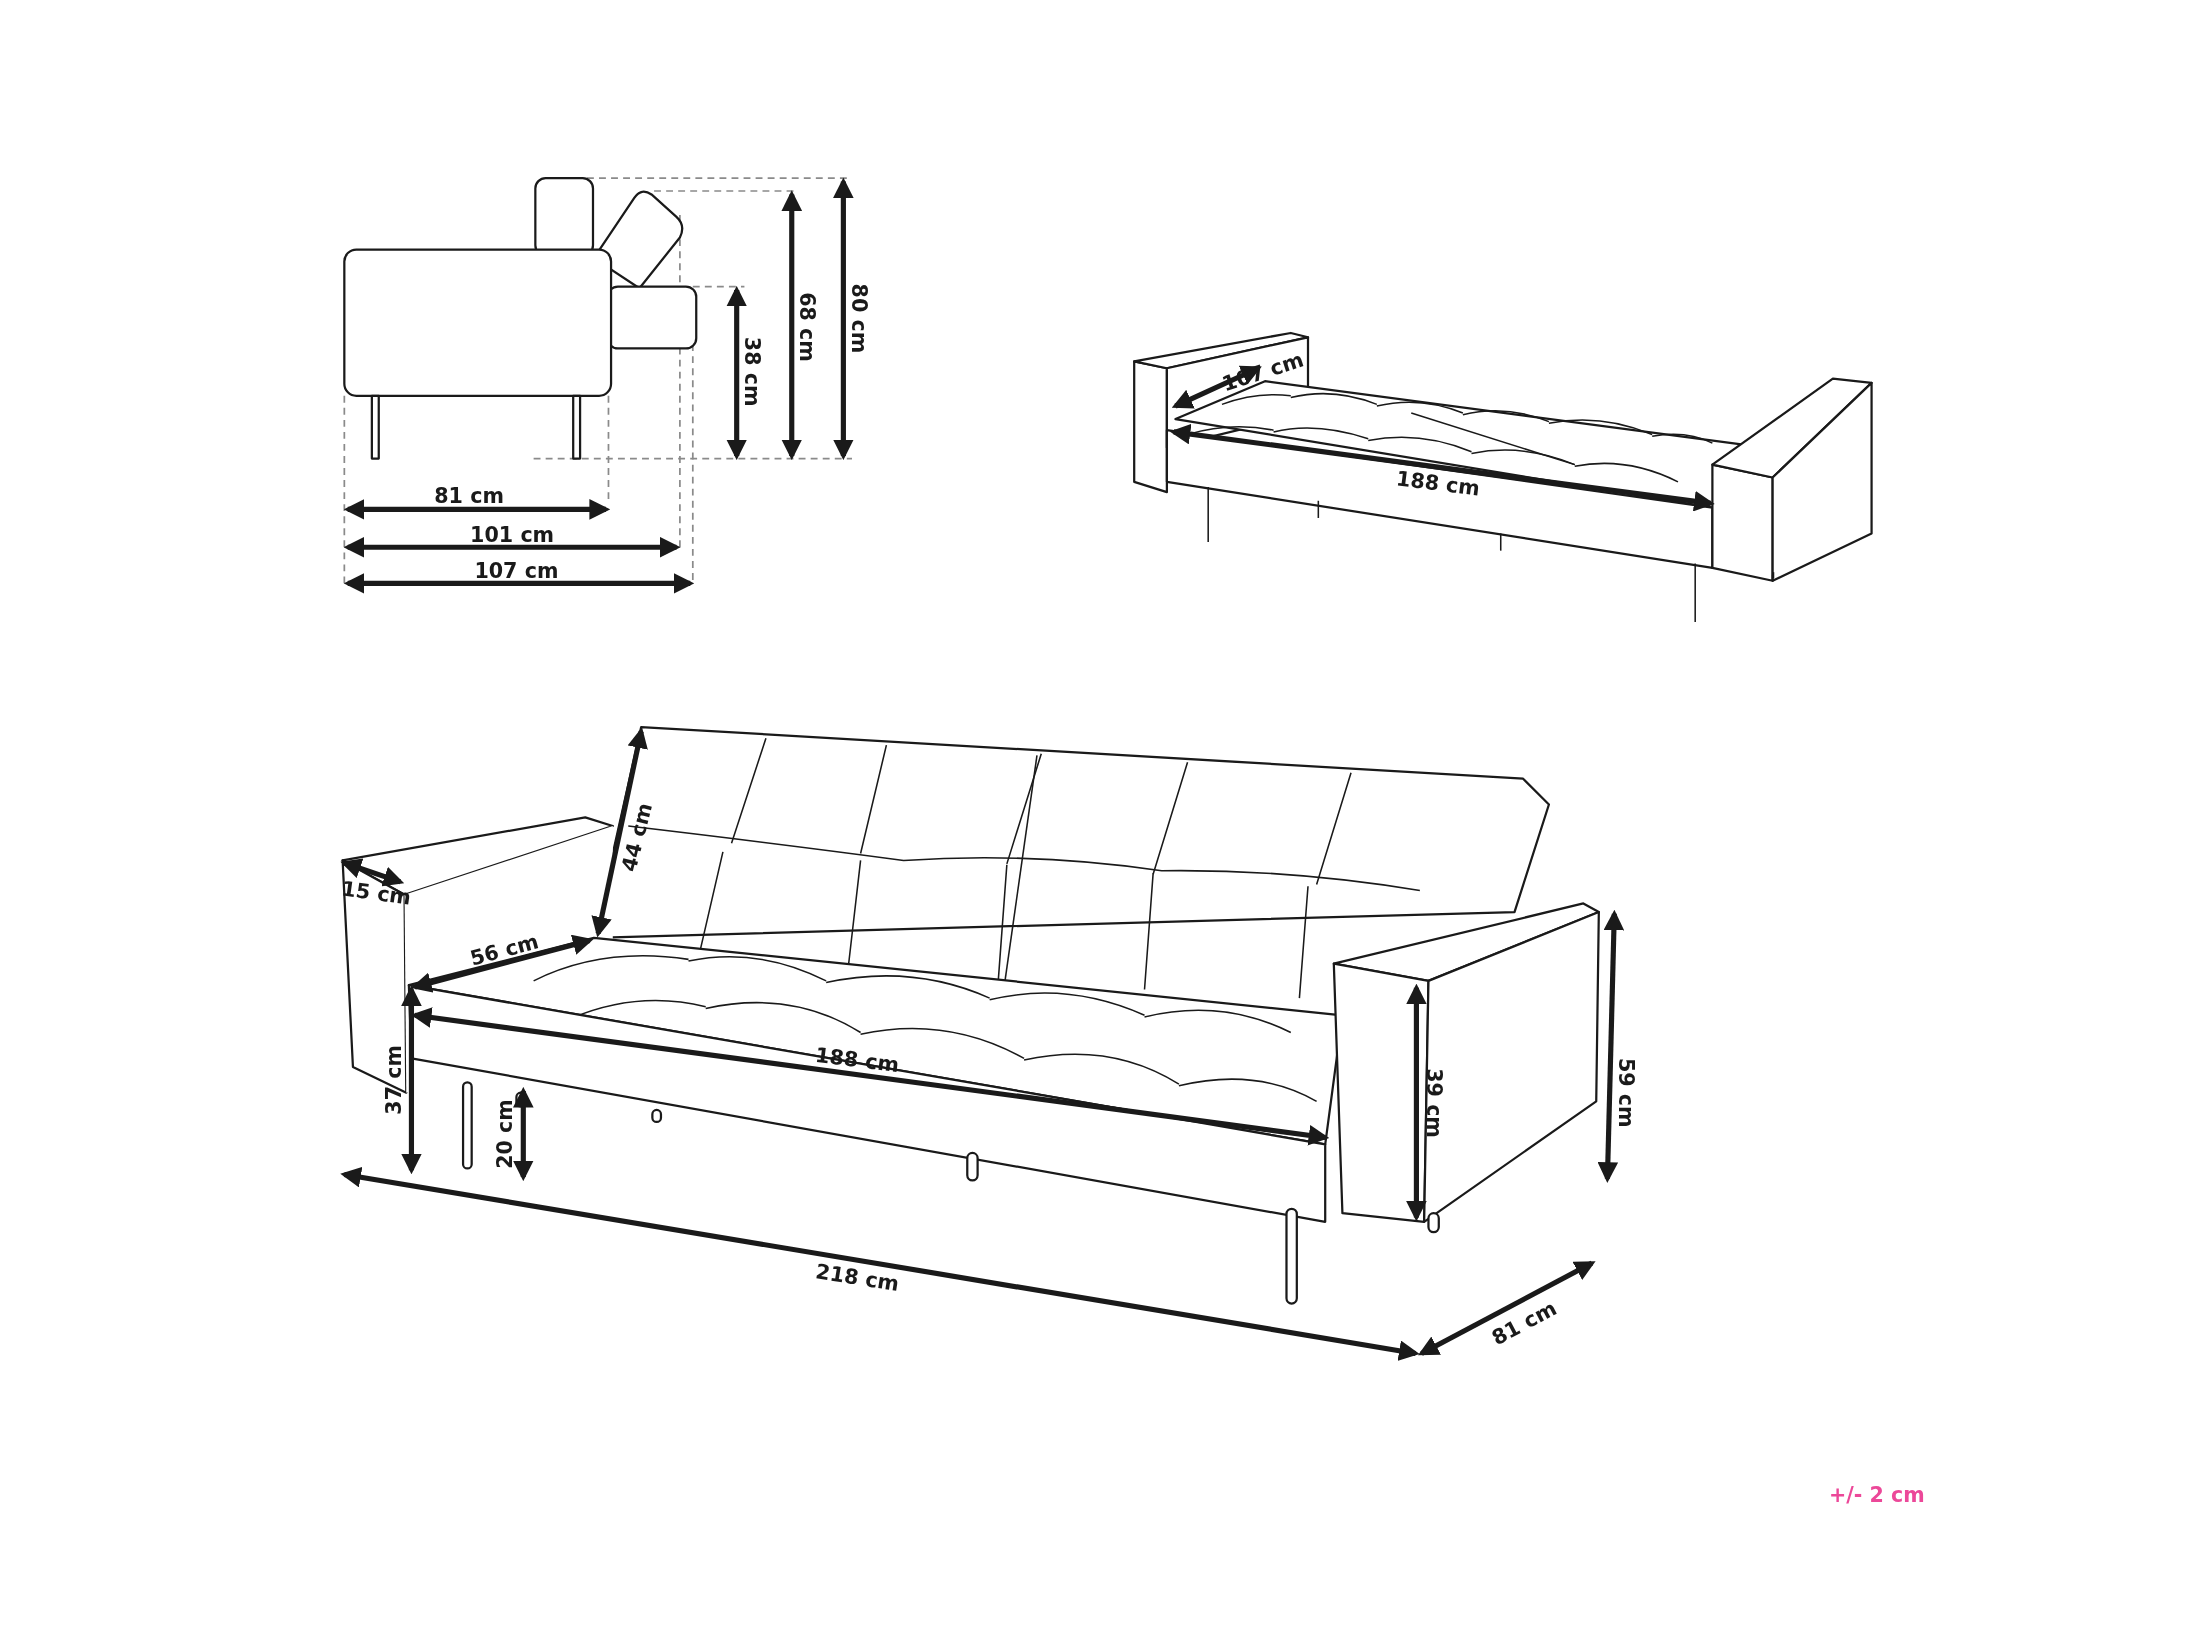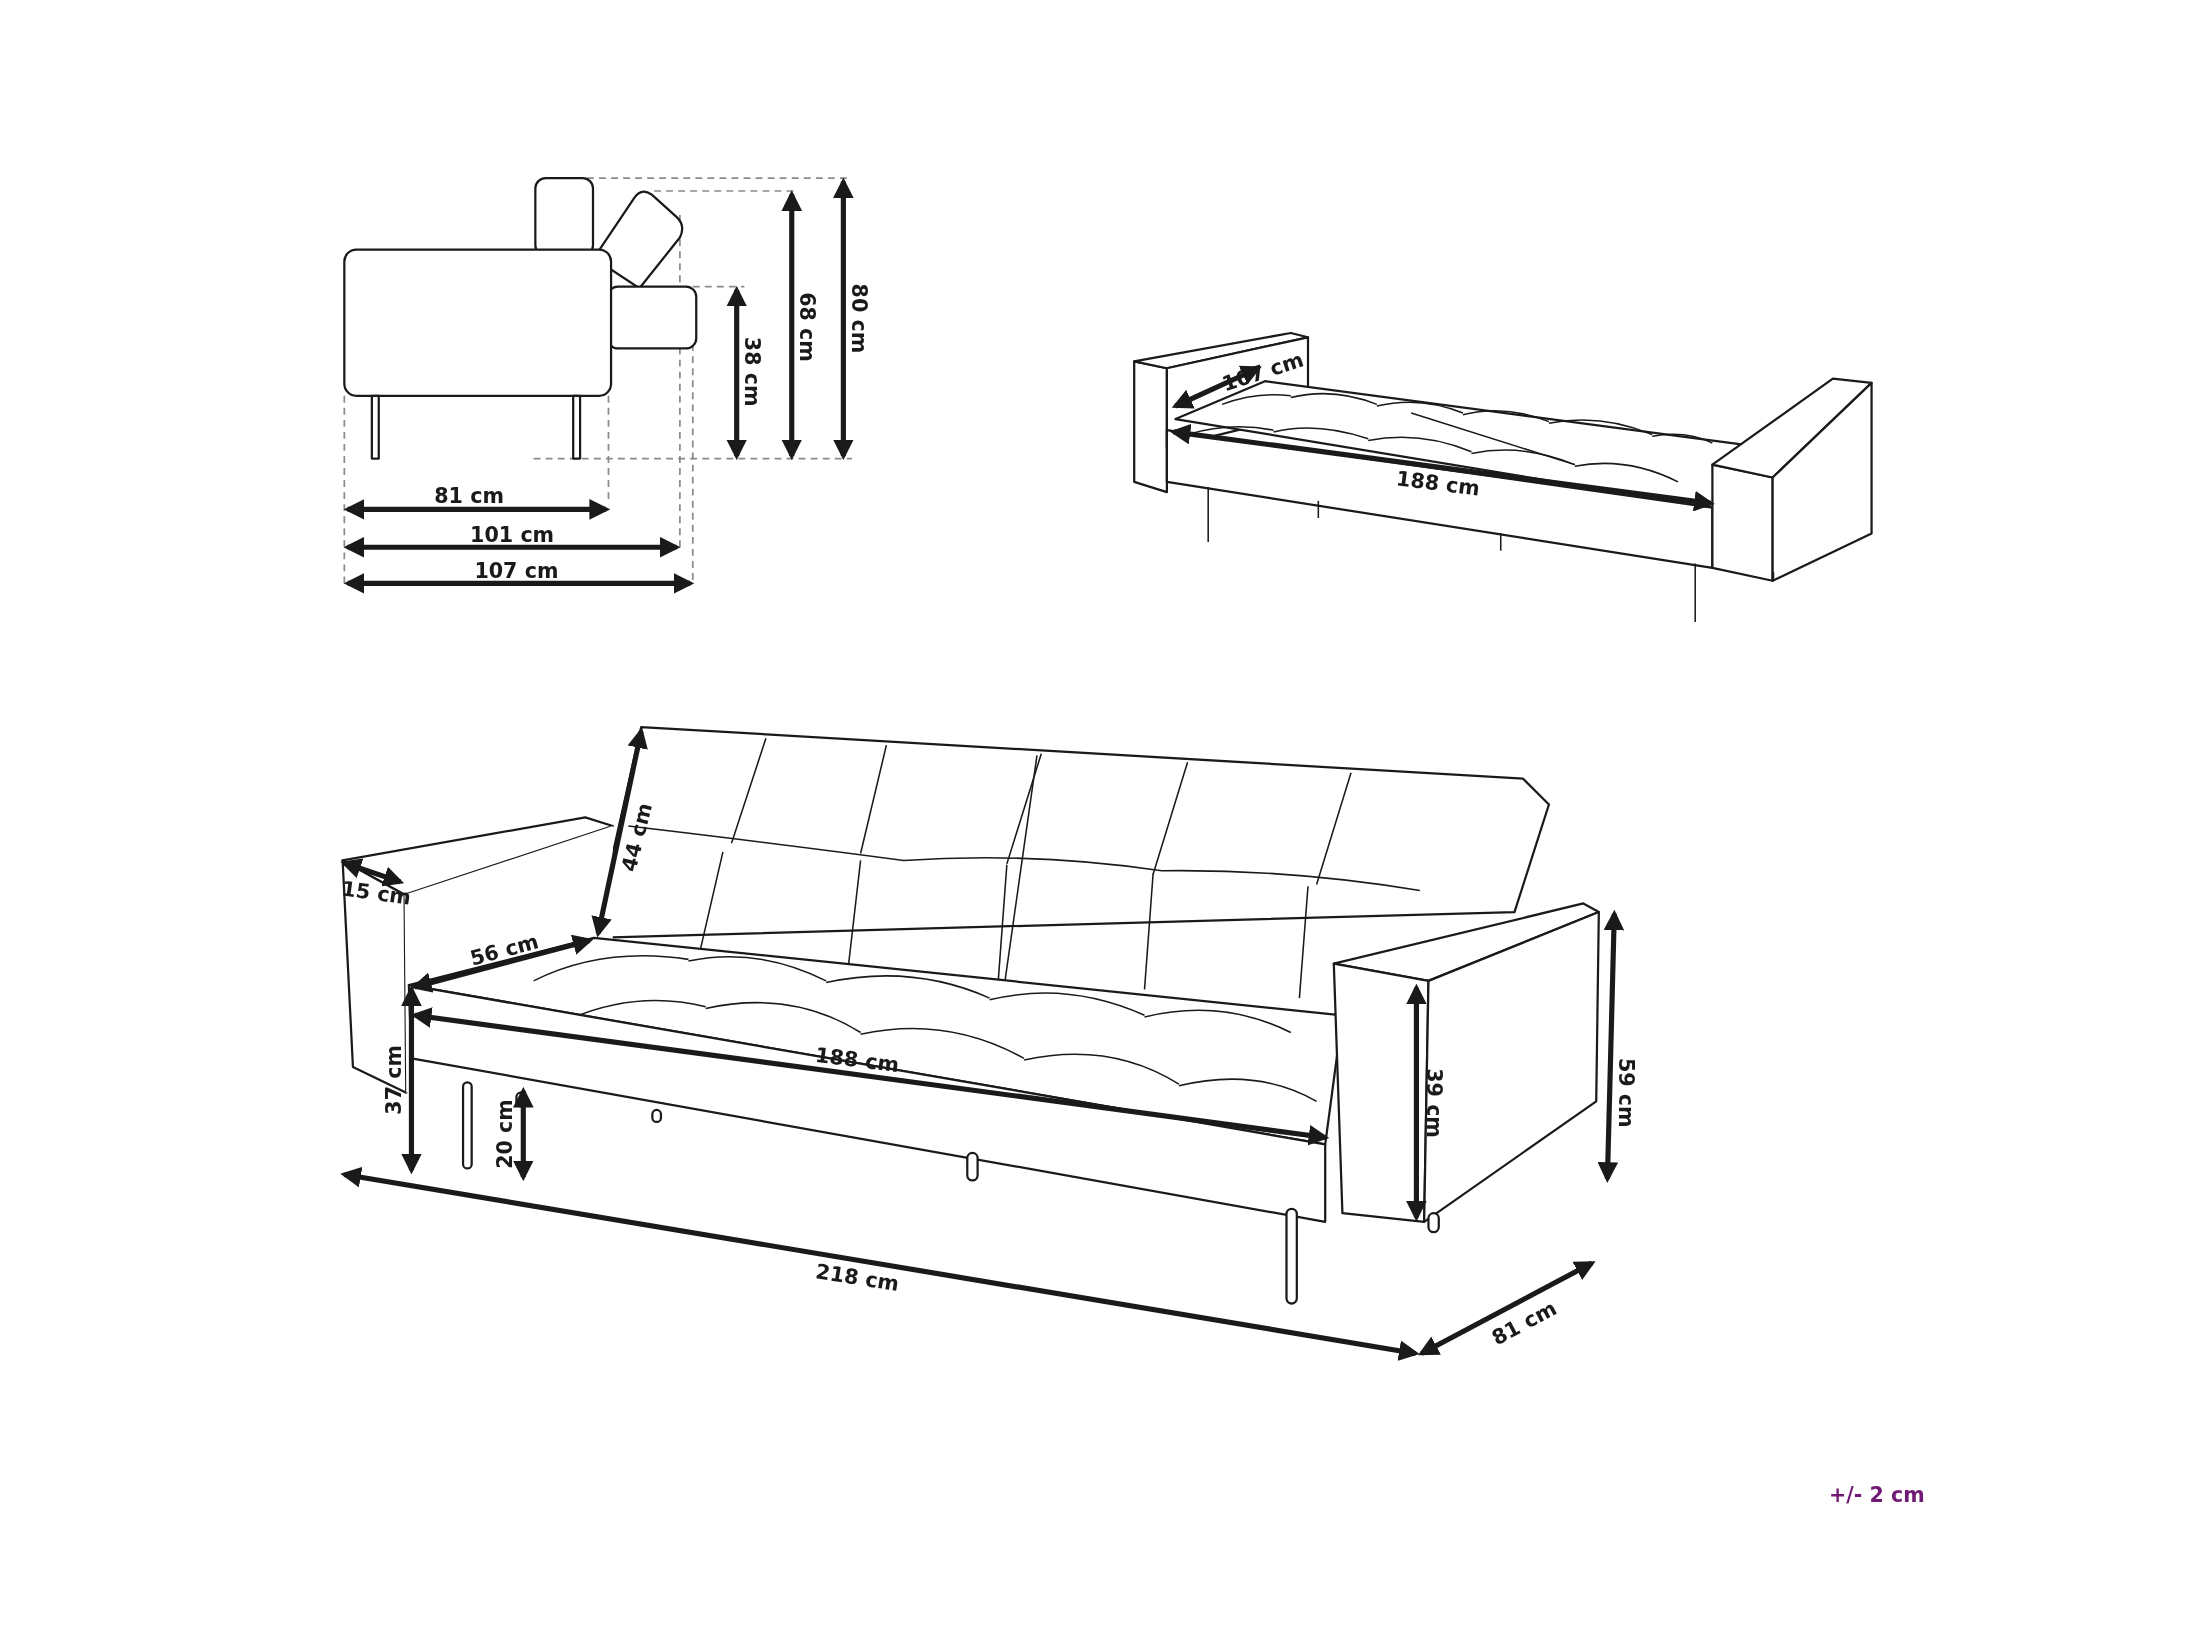--- a/index.html
+++ b/index.html
@@ -5,21 +5,21 @@
   html, body { margin: 0; padding: 0; background: #ffffff; }
   body { width: 2203px; height: 1652px; position: relative; overflow: hidden;
          font-family: "DejaVu Sans", sans-serif; }
   #stage { position: absolute; left: 0; top: 0; width: 2203px; height: 1652px; }
   svg text { font-family: "DejaVu Sans", sans-serif; font-weight: bold; fill: #1a1a1a; }
   .outline { fill: #ffffff; stroke: #1a1a1a; stroke-width: 2.6; stroke-linejoin: round; }
   .thin { fill: none; stroke: #1a1a1a; stroke-width: 1.8; }
   .dash { fill: none; stroke: #8a8a8a; stroke-width: 2; stroke-dasharray: 8 6; }
   .dim { stroke: #1a1a1a; stroke-width: 6; fill: none; }
   .tol { position: absolute; font-family: "DejaVu Sans", sans-serif; font-weight: bold;
-         color: #701a75; font-size: 20.6px; }
+         color: #ec4899; font-size: 20.6px; }
 </style>
 </head>
 <body>
 
 <div id="stage">
 <svg width="2203" height="1652" viewBox="0 0 2560 1920" xmlns="http://www.w3.org/2000/svg">
   <defs>
     <marker id="ah" viewBox="0 0 10 10" refX="8" refY="5" markerWidth="4" markerHeight="4" orient="auto-start-reverse">
       <path d="M0,0 L10,5 L0,10 z" fill="#1a1a1a"></path>
     </marker>

